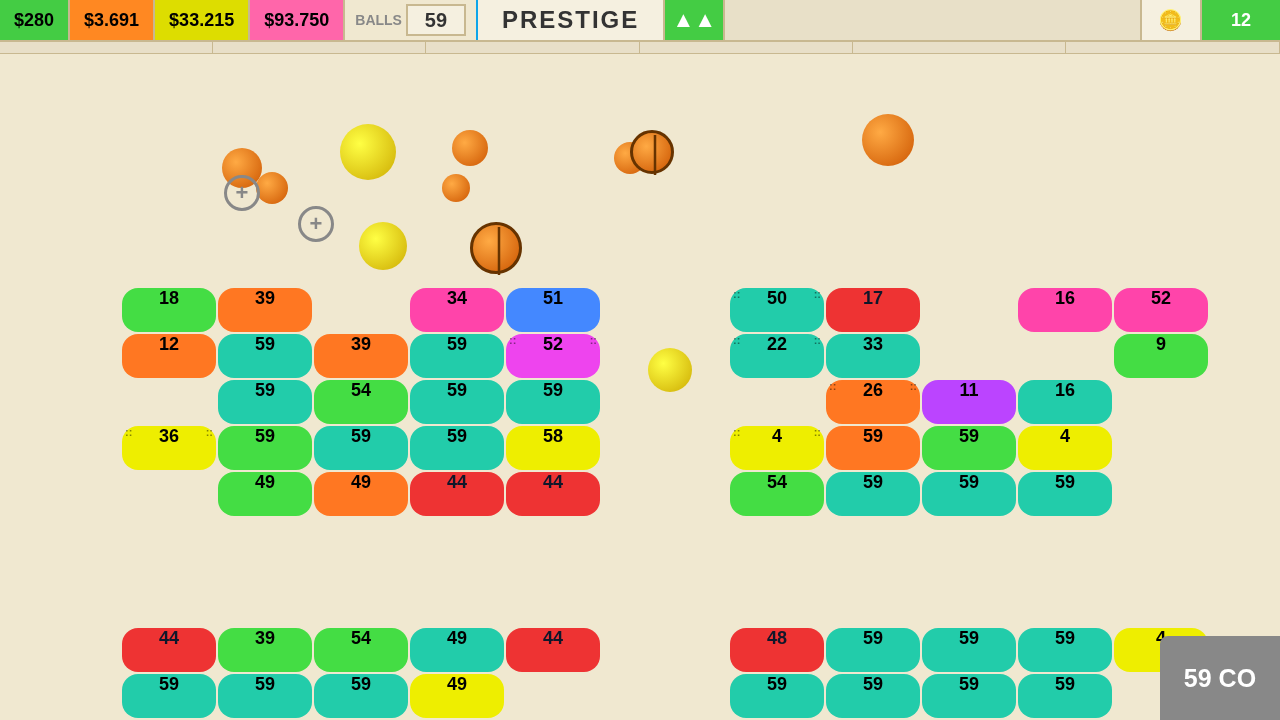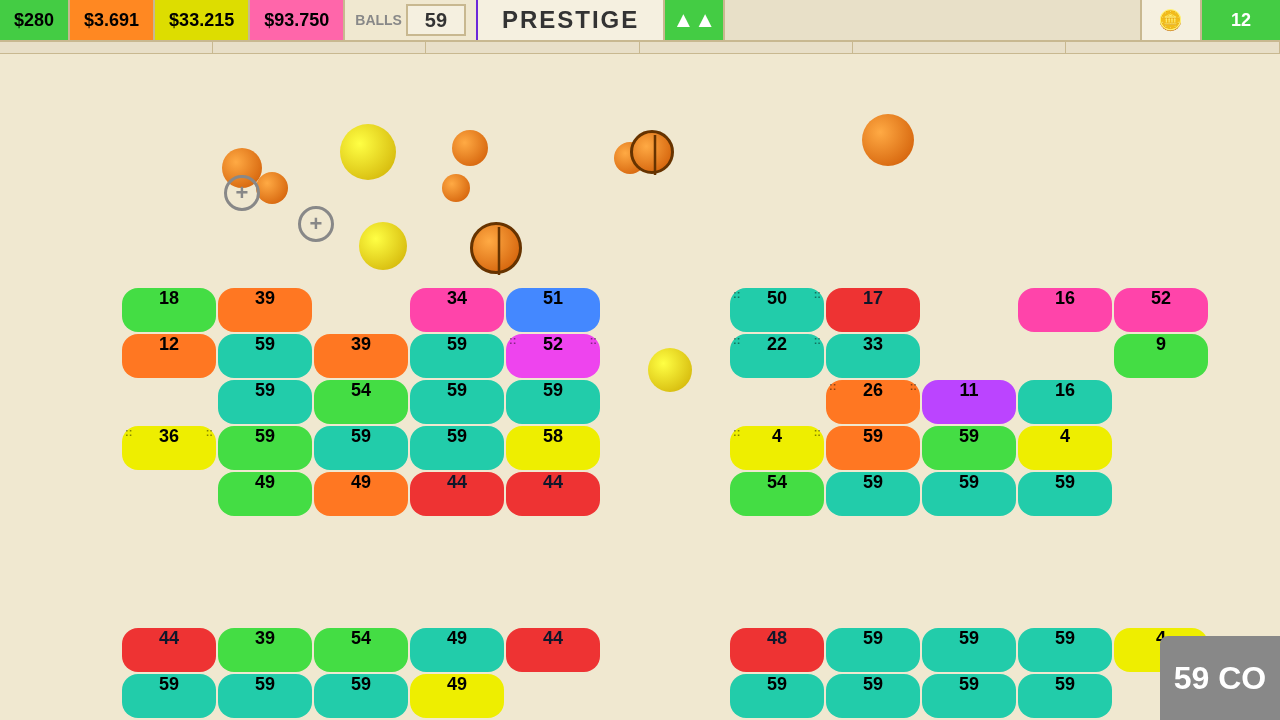--- a/index.html
+++ b/index.html
@@ -38,21 +38,21 @@
     .currency-btn.yellow { background: #dddd00; color: #000; }
     .currency-btn.red { background: #cc3333; color: #fff; }
     .currency-btn.pink { background: #ff66aa; color: #000; }
 
     .balls-box {
       display: flex;
       align-items: center;
       justify-content: center;
       height: 100%;
       padding: 0 10px;
-      border-right: 2px solid #6d28d9;
+      border-right: 2px solid #0ea5e9;
       background: #f0e8d0;
     }
     .balls-label {
       font-size: 14px;
       font-weight: bold;
       color: #888;
       margin-right: 4px;
     }
     .balls-count {
       display: flex;
@@ -199,21 +199,21 @@
     .corner-badge {
       position: absolute;
       bottom: 0;
       right: 0;
       width: 120px;
       height: 84px;
       background: #888;
       display: flex;
       align-items: center;
       justify-content: center;
-      font-size: 32px;
+      font-size: 25px;
       font-weight: bold;
       color: #fff;
       border-top-left-radius: 8px;
     }
   </style>
 </head>
 <body>
 
 <div class="top-bar">
   <div class="currency-btn green">$280</div>

